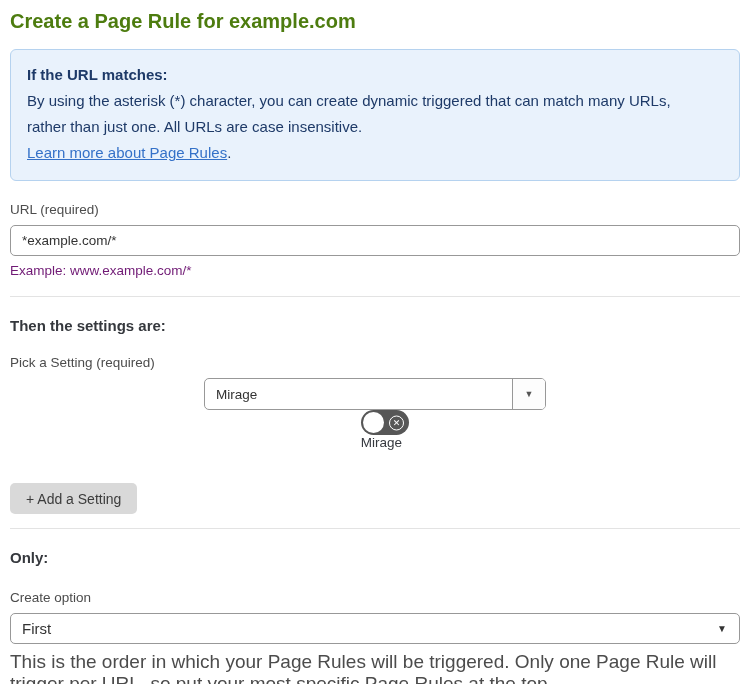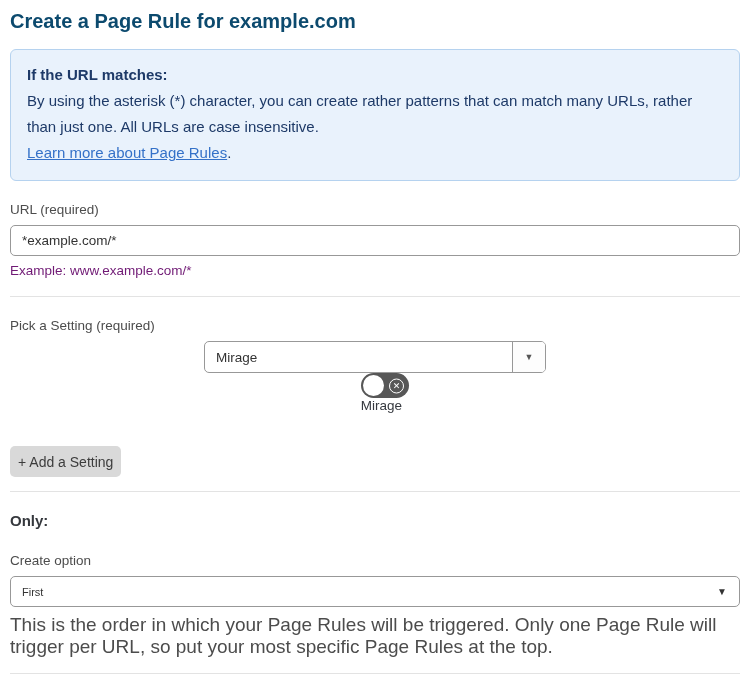--- a/index.html
+++ b/index.html
@@ -9,21 +9,21 @@
     height: 684px;
     font-family: "Liberation Sans", sans-serif;
     color: #36393f;
     overflow: hidden;
   }
   .page { padding: 8px 10px 0 10px; }
 
   .page-title {
     font-size: 20px;
     font-weight: bold;
-    color: #0c4a6e;
+    color: #4d7c0f;
     margin-top: 2px;
     margin-bottom: 16px;
   }
 
   .info-box {
     background: #e9f2fc;
     border: 1px solid #b5d2ef;
     border-radius: 6px;
     padding: 12px 28px 14px 16px;
     color: #1e3a68;
@@ -158,21 +158,21 @@
   .btn {
     display: inline-flex;
     align-items: center;
     justify-content: center;
     height: 31px;
     border: none;
     border-radius: 5px;
     font-size: 14px;
     font-family: "Liberation Sans", sans-serif;
     cursor: pointer;
-    padding: 0 8px;
+    padding: 0 16px;
   }
   .btn-gray {
     background: #d9d9d9;
     color: #3c3c3c;
   }
   .add-setting-btn { margin-top: 33px; }
 
   .select-box {
     width: 100%;
     height: 31px;
@@ -180,21 +180,21 @@
     border-radius: 5px;
     background: #fff;
     display: flex;
     align-items: center;
     padding: 0 12px 0 11px;
     margin-top: 8px;
     cursor: pointer;
   }
   .select-value {
     flex: 1;
-    font-size: 11px;
+    font-size: 15px;
     color: #333;
   }
   .select-arrow {
     font-size: 10px;
     color: #333;
   }
 
   .order-hint {
     font-size: 19px;
     color: #4c4c4c;
@@ -205,31 +205,32 @@
 </head>
 <body>
 
 <div class="page">
 
   <div class="page-title">Create a Page Rule for example.com</div>
 
   <div class="info-box">
     <div class="info-heading">If the URL matches:</div>
     <div>
-      <span>By using the asterisk (*) character, you can create rather patterns that can match many URLs, rather than just one. All URLs are case insensitive.</span><br>
+      <span>By using the asterisk (*) character, you can create dynamic triggered that can match many URLs, rather than just one. All URLs are case insensitive.</span><br>
       <a class="info-link">Learn more about Page Rules</a><span class="info-link-suffix">.</span>
     </div>
   </div>
 
   <div class="field-label">URL (required)</div>
   <input class="text-input" type="text" value="*example.com/*" style="">
   <div class="field-hint">Example: www.example.com/*</div>
 
   <hr class="divider">
 
+  <div class="section-heading">Then the settings are:</div>
 
   <div class="field-label">Pick a Setting (required)</div>
 
   <div class="setting-row">
     <div class="picker">
       <div class="picker-value">Mirage</div>
       <div class="picker-arrow-btn">
         <span>▼</span>
       </div>
     </div>

